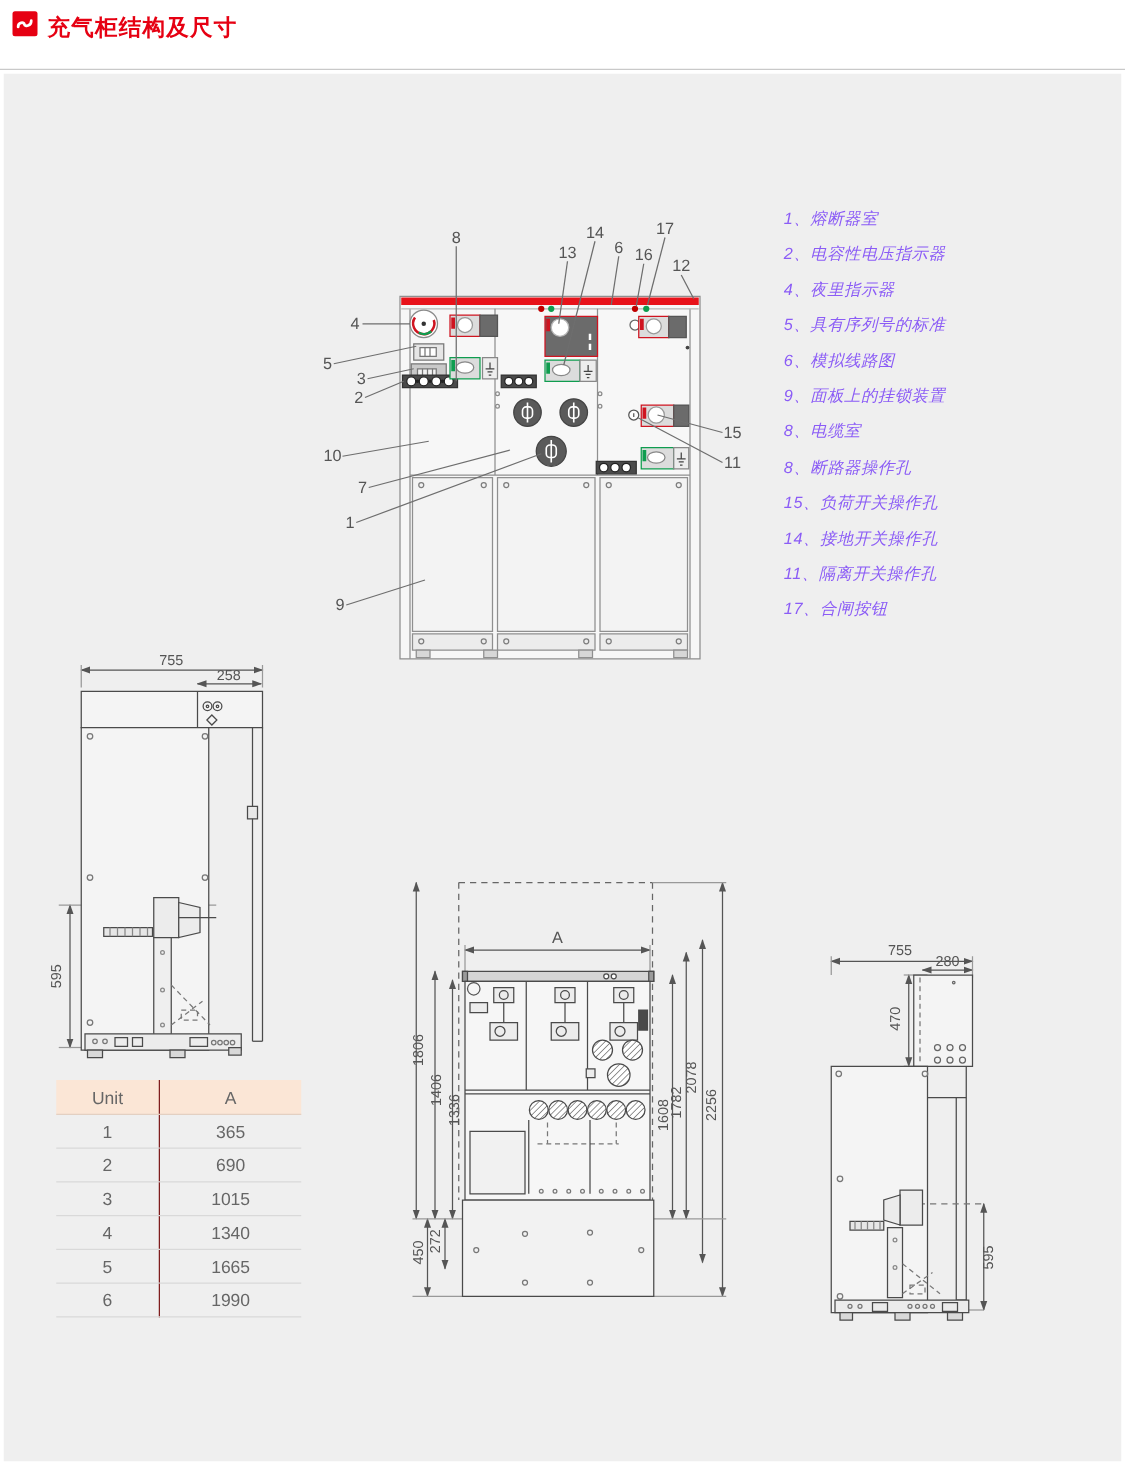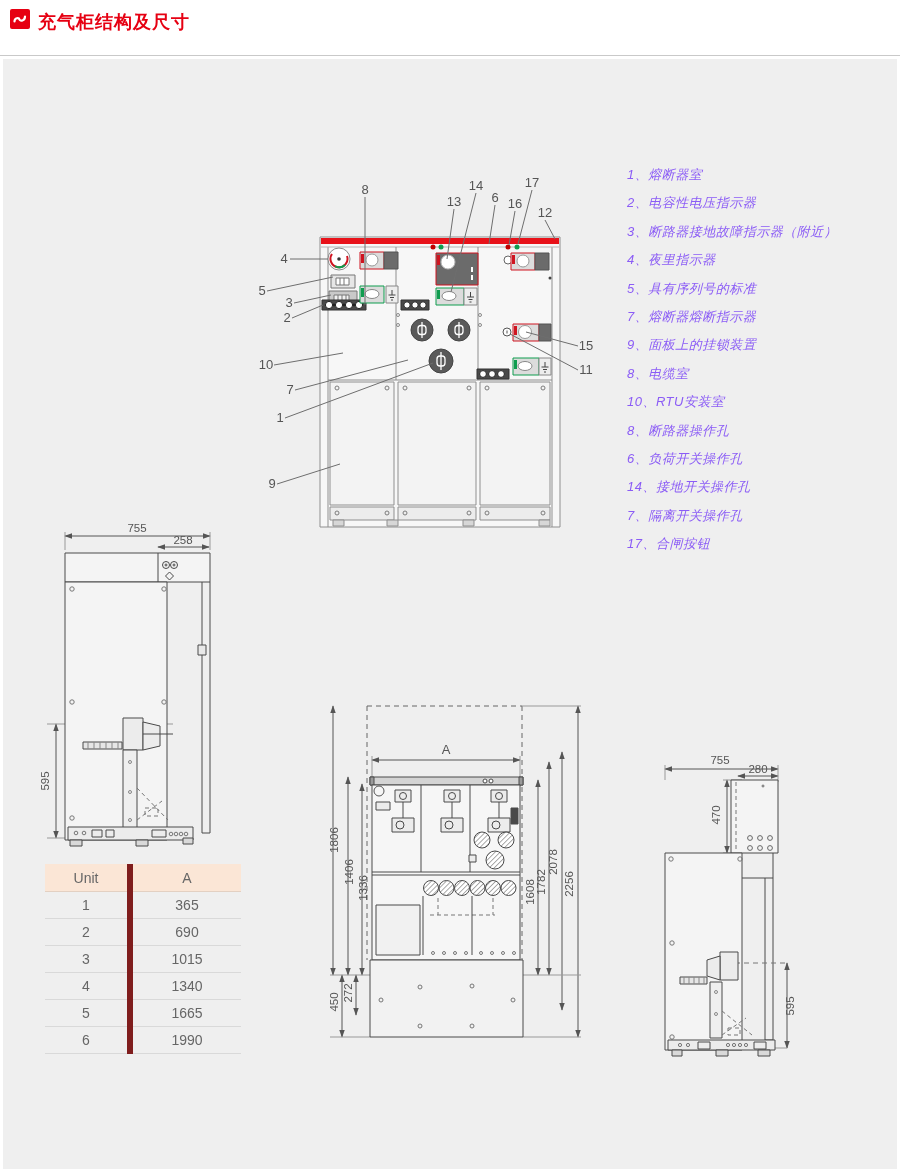--- a/index.html
+++ b/index.html
@@ -26,21 +26,21 @@
   .dim-table{
     position:absolute;left:45px;top:864px;width:196px;border-collapse:collapse;
     font-size:14px;color:#666;
   }
   .dim-table th{
     background:#fbe6d6;font-weight:normal;height:25px;border-bottom:1px solid #e3d0c2;
   }
   .dim-table td{
     height:24px;text-align:center;border-bottom:1px solid #d9d9d9;
   }
-  .dim-table th:first-child,.dim-table td:first-child{width:80px;border-right:6px solid #7f1d1d;}
+  .dim-table th:first-child,.dim-table td:first-child{width:80px;border-right:1px solid #7f1d1d;}
 
   svg{position:absolute;overflow:visible;}
   svg text{font-family:"Liberation Sans",sans-serif;}
   .dw line,.dw path,.dw rect,.dw circle,.dw ellipse,.dw polyline,.dw polygon{vector-effect:non-scaling-stroke;}
   .dimtxt{font-size:11.5px;fill:#555;}
   .callout{font-size:13px;fill:#555;}
 </style>
 </head>
 <body>
 
@@ -51,31 +51,29 @@
   </svg>
   <div class="hdr-title">充气柜结构及尺寸</div>
   <div class="hdr-rule"></div>
 </div>
 
 <div class="content-bg"></div>
 
 <div class="legend">
   <div class="legend-item">1、熔断器室</div>
   <div class="legend-item">2、电容性电压指示器</div>
-  <div class="legend-item">3、断路器接地故障指示器（附近）</div>
   <div class="legend-item">4、夜里指示器</div>
   <div class="legend-item">5、具有序列号的标准</div>
-  <div class="legend-item">7、熔断器熔断指示器</div>
+  <div class="legend-item">6、模拟线路图</div>
   <div class="legend-item">9、面板上的挂锁装置</div>
   <div class="legend-item">8、电缆室</div>
-  <div class="legend-item">10、RTU安装室</div>
   <div class="legend-item">8、断路器操作孔</div>
-  <div class="legend-item">6、负荷开关操作孔</div>
+  <div class="legend-item">15、负荷开关操作孔</div>
   <div class="legend-item">14、接地开关操作孔</div>
-  <div class="legend-item">7、隔离开关操作孔</div>
+  <div class="legend-item">11、隔离开关操作孔</div>
   <div class="legend-item">17、合闸按钮</div>
 </div>
 
 <svg class="dw" style="left:253px;top:170px;" width="350" height="372">
   <g stroke="#8f8f8f" fill="none" stroke-width="1">
 
     <rect x="67" y="67" width="240" height="290" fill="#f7f7f7"></rect>
     <line x1="75" y1="77" x2="75" y2="357"></line>
     <line x1="299" y1="77" x2="299" y2="357"></line>
     <rect x="68" y="68" width="238" height="6" fill="#e8121a" stroke="none"></rect>

